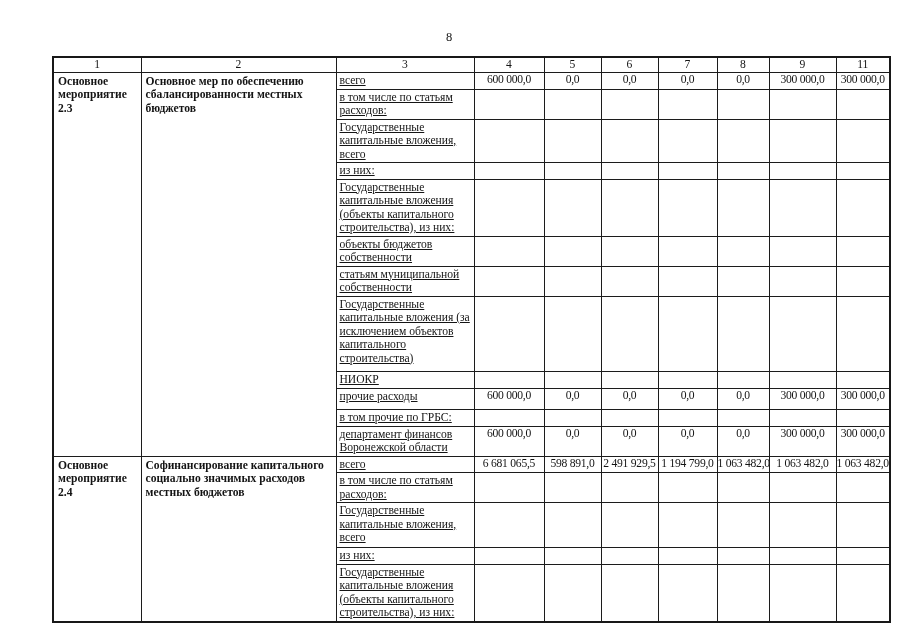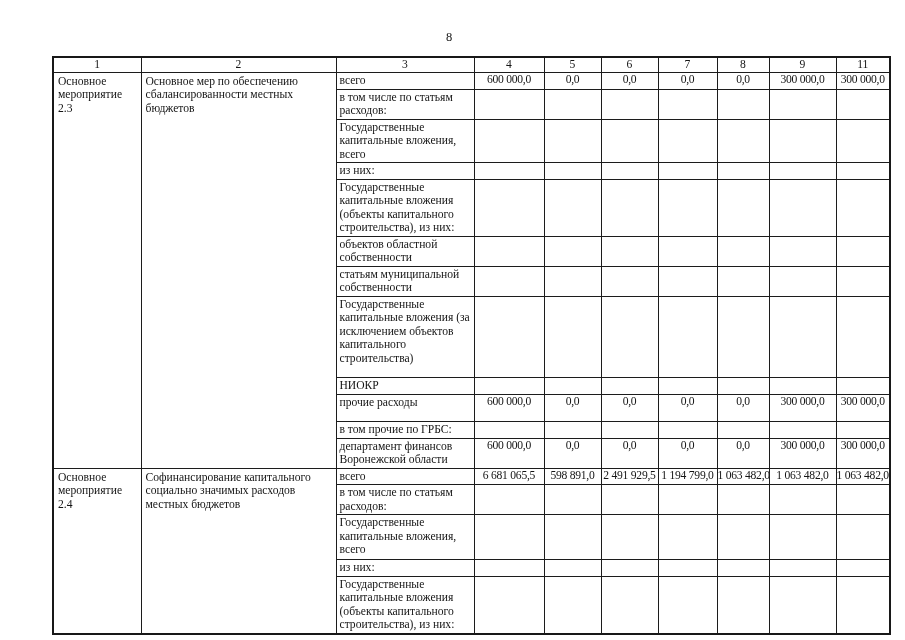--- a/index.html
+++ b/index.html
@@ -36,27 +36,29 @@
   td.hdr {
     text-align: center;
     vertical-align: middle;
     height: 13px;
     line-height: 12px;
     padding: 0;
     font-size: 11.5px;
   }
   td.act, td.desc {
     padding: 2px 2px 1px 4px;
+    font-weight: bold;
   }
   td.lbl {
     padding: 1px 1px 1px 3px;
+    text-decoration: underline;
   }
   td.lbl.mid {
     vertical-align: middle;
-    padding-bottom: 12px;
+    padding-bottom: 6px;
   }
   td.val {
     text-align: center;
     vertical-align: middle;
     white-space: nowrap;
     padding: 0;
     font-size: 10.6px;
     letter-spacing: -0.25px;
   }
 </style>
@@ -139,21 +141,21 @@
     <td class="lbl">Государственные капитальные вложения (объекты капитального строительства), из них:</td>
     <td class="val"></td>
     <td class="val"></td>
     <td class="val"></td>
     <td class="val"></td>
     <td class="val"></td>
     <td class="val"></td>
     <td class="val"></td>
   </tr>
   <tr style="height:30px">
-    <td class="lbl">объектов областной собственности</td>
+    <td class="lbl">объекты бюджетов собственности</td>
     <td class="val"></td>
     <td class="val"></td>
     <td class="val"></td>
     <td class="val"></td>
     <td class="val"></td>
     <td class="val"></td>
     <td class="val"></td>
   </tr>
   <tr style="height:29px">
     <td class="lbl">статьям муниципальной собственности</td>
@@ -178,21 +180,21 @@
   <tr style="height:17px">
     <td class="lbl">НИОКР</td>
     <td class="val"></td>
     <td class="val"></td>
     <td class="val"></td>
     <td class="val"></td>
     <td class="val"></td>
     <td class="val"></td>
     <td class="val"></td>
   </tr>
-  <tr style="height:27px">
+  <tr style="height:21px">
     <td class="lbl">прочие расходы</td>
     <td class="val">600 000,0</td>
     <td class="val">0,0</td>
     <td class="val">0,0</td>
     <td class="val">0,0</td>
     <td class="val">0,0</td>
     <td class="val">300 000,0</td>
     <td class="val">300 000,0</td>
   </tr>
   <tr style="height:15px">

